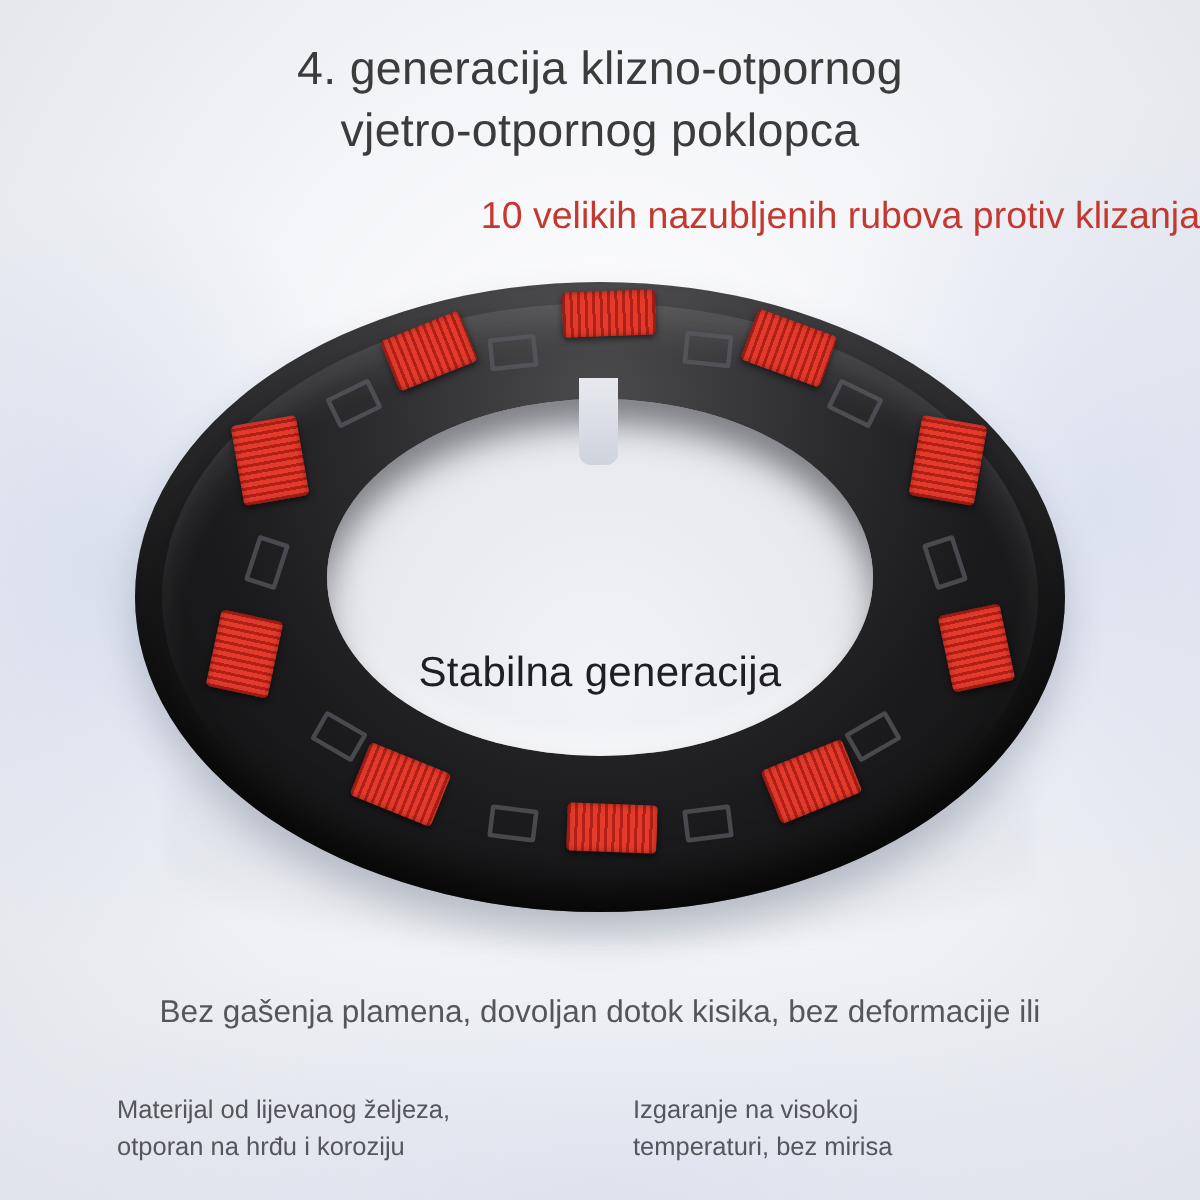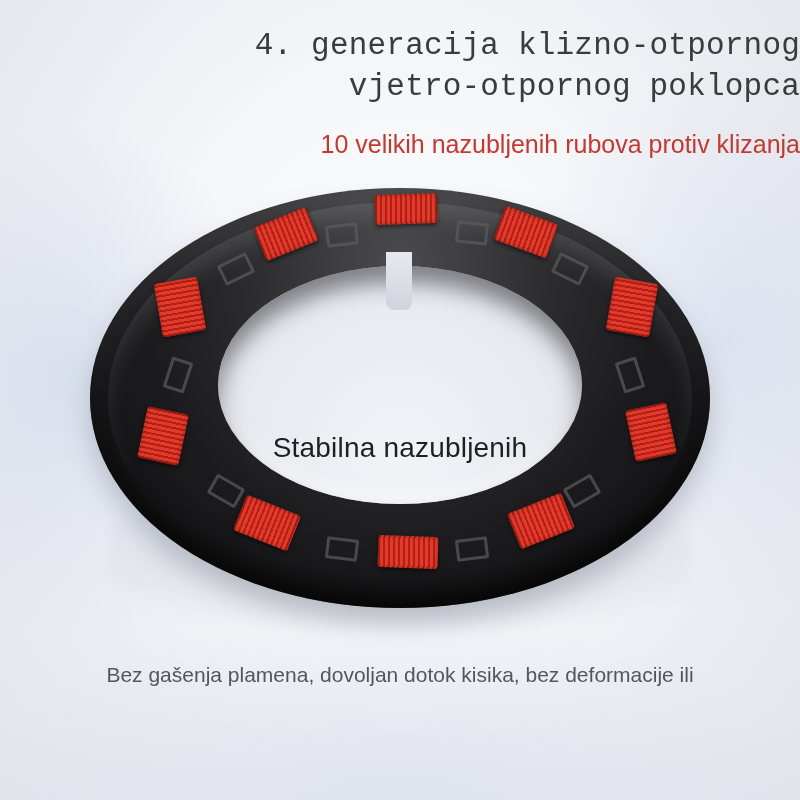--- a/index.html
+++ b/index.html
@@ -48,26 +48,25 @@
     height: 360px;
     background: radial-gradient(ellipse at center, rgba(205,214,232,0.45) 0%, rgba(205,214,232,0) 70%);
     pointer-events: none;
   }
 
   .headline {
     position: absolute;
     top: 26px;
     left: 0;
     width: 800px;
-    text-align: right;
+    text-align: center;
     color: #3b3b3b;
     font-size: 31px;
     line-height: 1.32;
     letter-spacing: 0.2px;
-    font-family: Liberation Mono, monospace;
   }
   .subhead {
     position: absolute;
     top: 128px;
     left: 0;
     width: 800px;
     text-align: right;
     color: #c4392f;
     font-size: 25px;
     line-height: 1.3;
@@ -258,21 +257,31 @@
       <div class="link-mark" style="left:130px; top:70px; transform:rotate(-26deg);"></div>
       <div class="link-mark" style="left:464px; top:70px; transform:rotate(26deg);"></div>
       <div class="link-mark" style="left:72px;  top:176px; transform:rotate(-72deg);"></div>
       <div class="link-mark" style="left:524px; top:176px; transform:rotate(72deg);"></div>
       <div class="link-mark" style="left:120px; top:292px; transform:rotate(30deg);"></div>
       <div class="link-mark" style="left:476px; top:292px; transform:rotate(-30deg);"></div>
       <div class="link-mark" style="left:236px; top:350px; transform:rotate(7deg);"></div>
       <div class="link-mark" style="left:366px; top:350px; transform:rotate(-7deg);"></div>
     </div>
 
-    <div class="center-caption">Stabilna nazubljenih</div>
+    <div class="center-caption">Stabilna generacija</div>
   </div>
 
   <div class="caption-main">
     <div>Bez gašenja plamena, dovoljan dotok kisika, bez deformacije ili</div>
   </div>
 
+  <div class="caption-row">
+    <div class="caption-col">
+      <div>Materijal od lijevanog željeza,</div>
+      <div>otporan na hrđu i koroziju</div>
+    </div>
+    <div class="caption-col right">
+      <div>Izgaranje na visokoj</div>
+      <div>temperaturi, bez mirisa</div>
+    </div>
+  </div>
 
 </div>
 
 </body></html>

